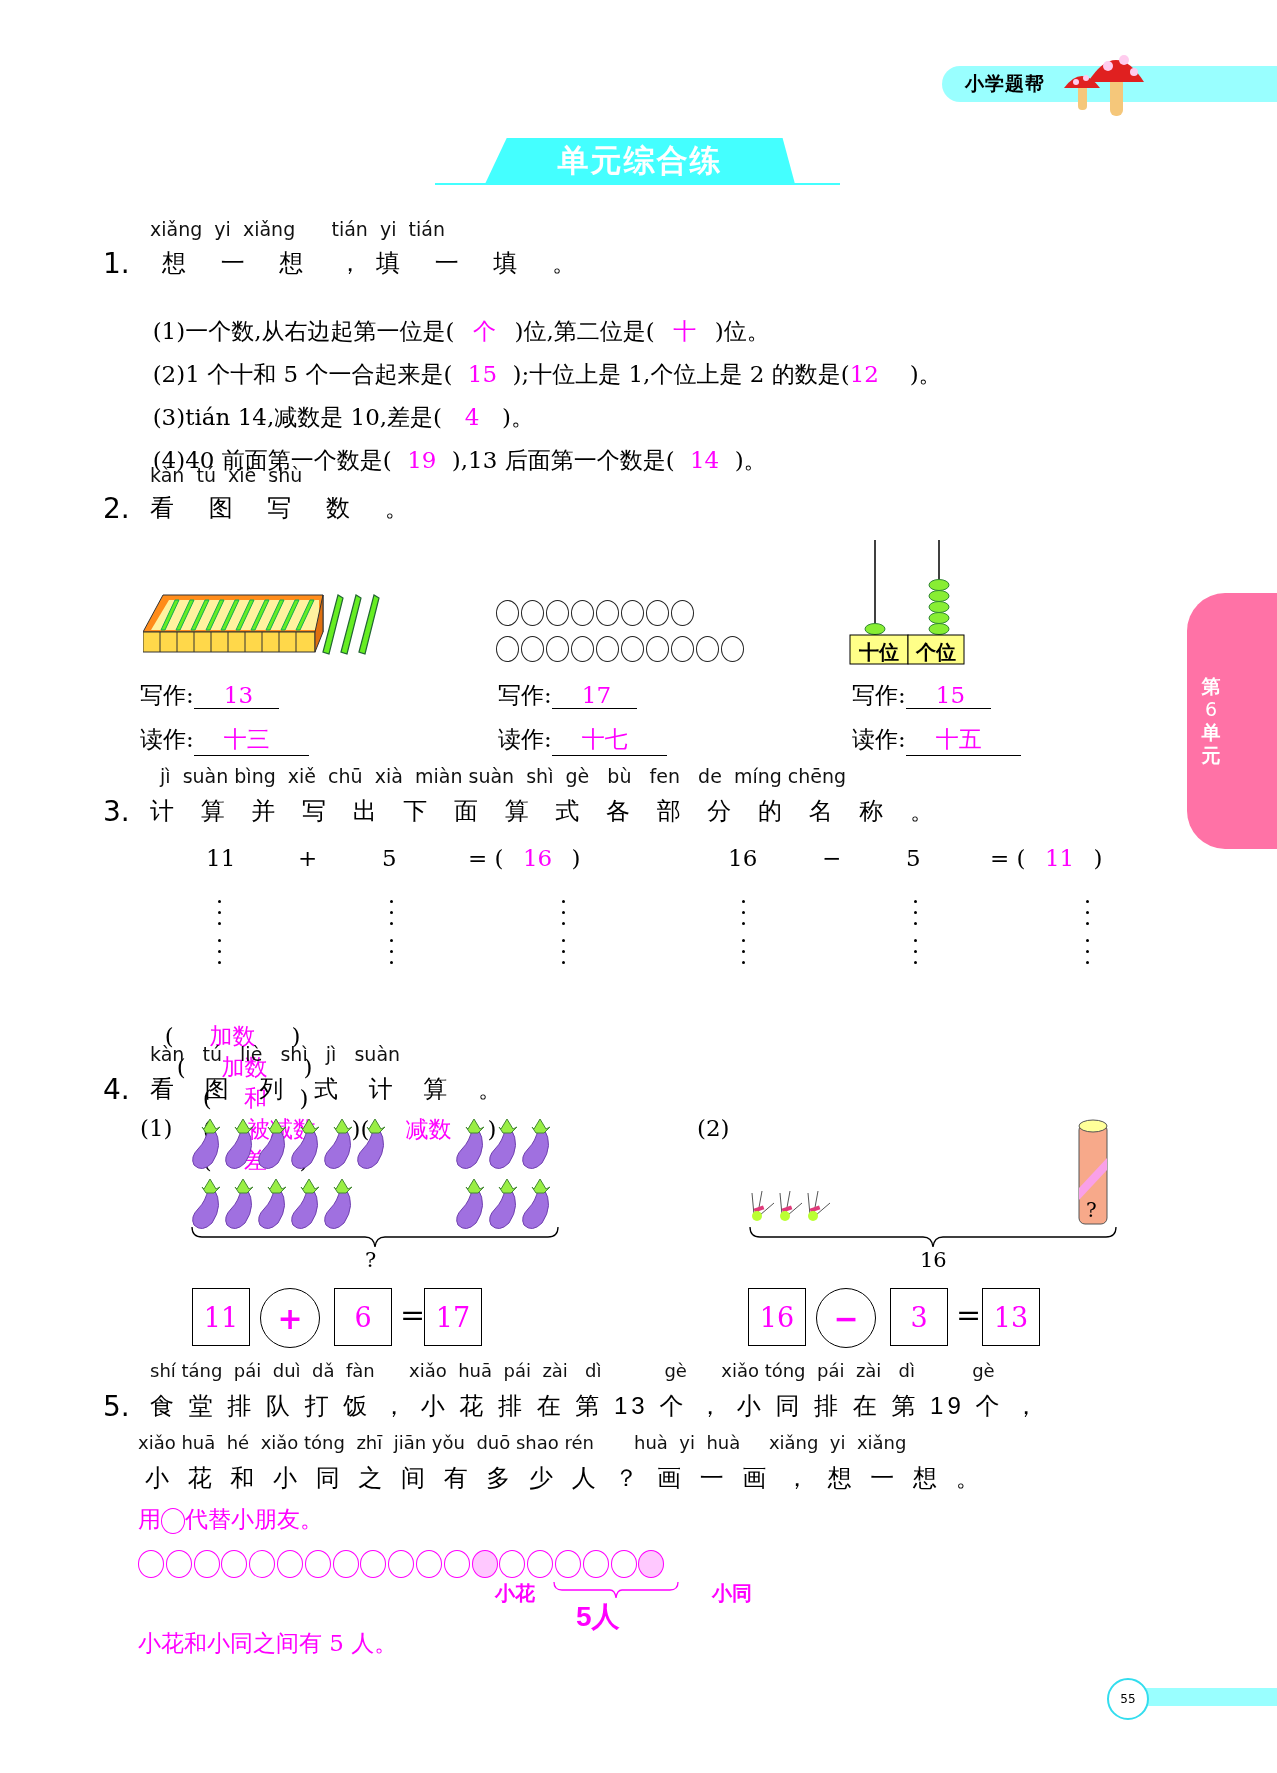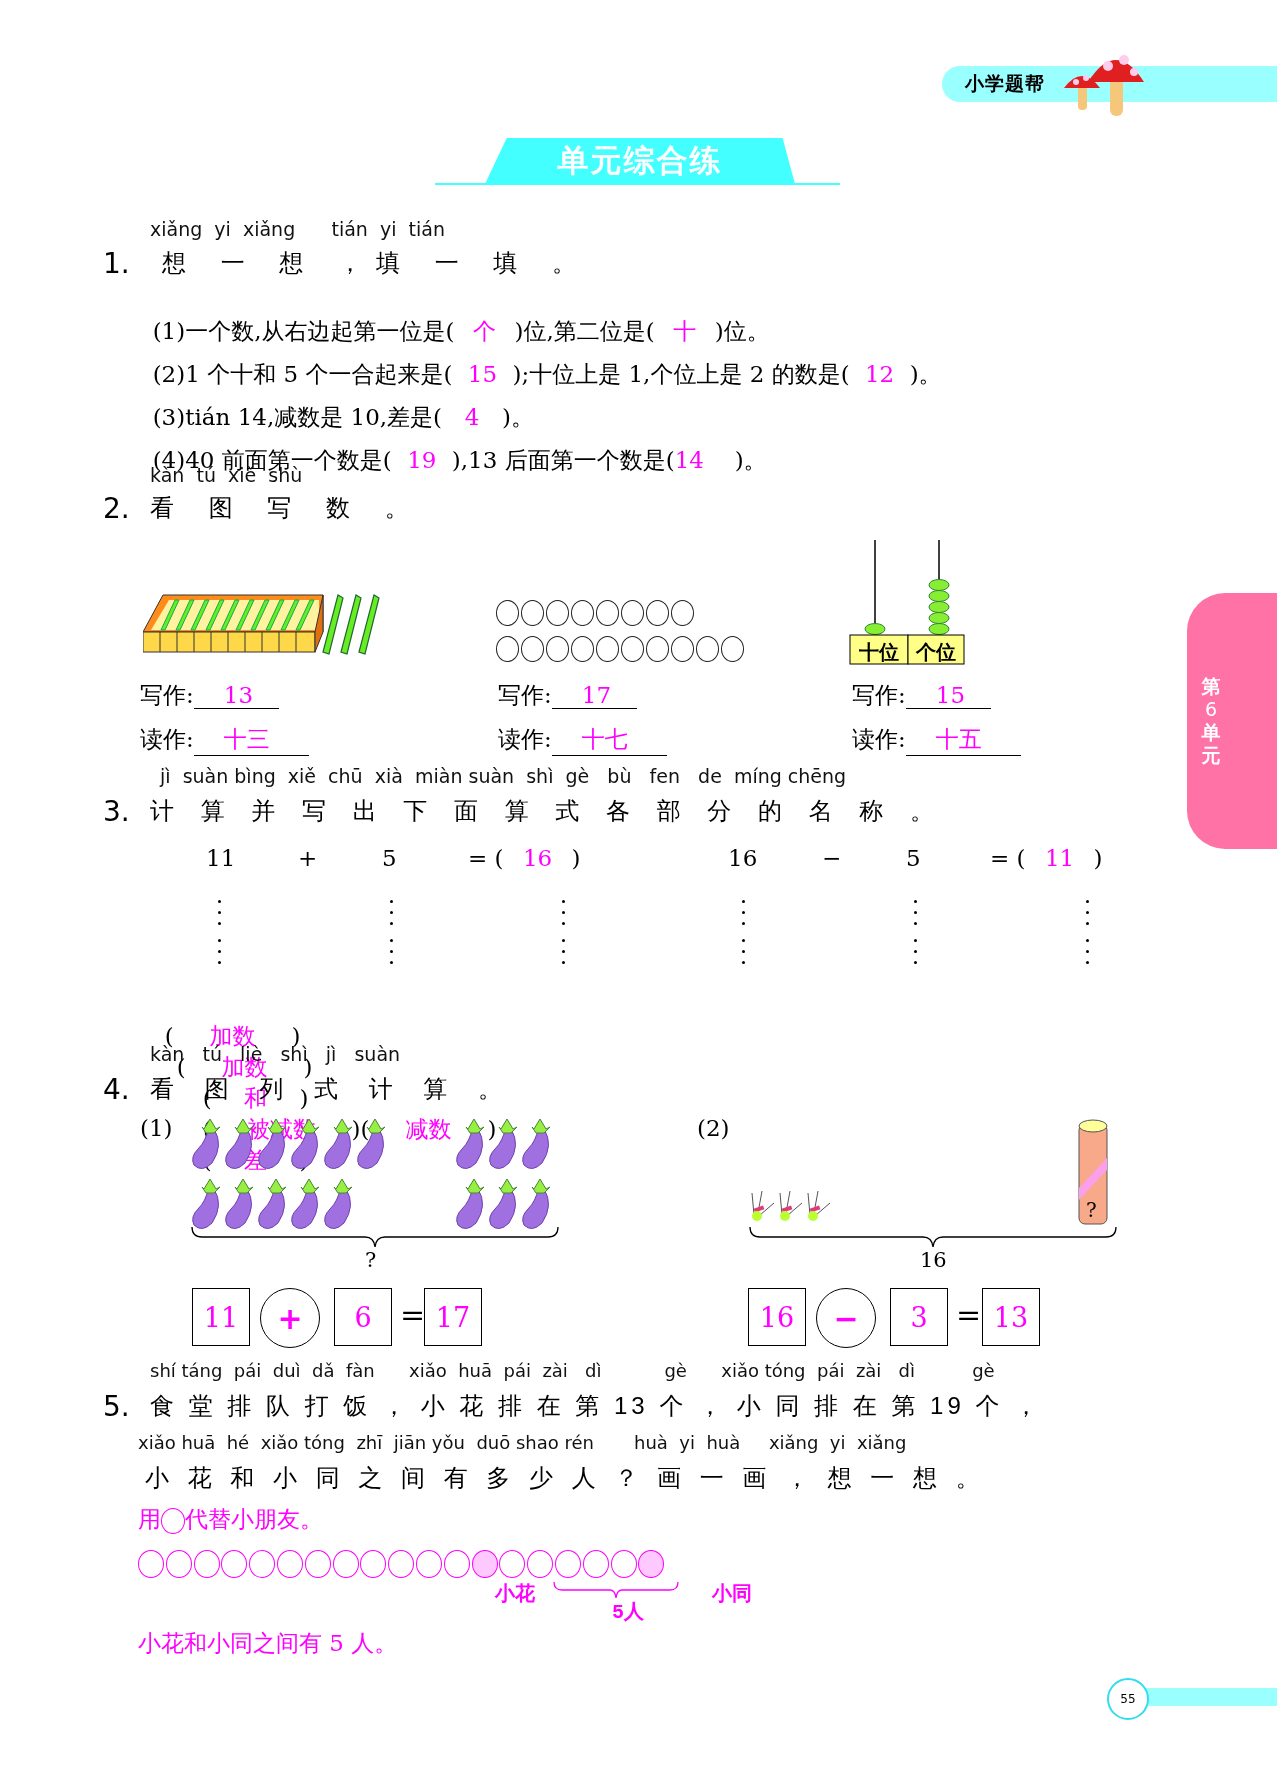--- a/index.html
+++ b/index.html
@@ -61,27 +61,27 @@
 </div>
 
 <div class="abs py" style="left:150px;top:218px">xiǎng  yi  xiǎng      tián  yi  tián</div>
 <div class="abs q-num" style="left:103px;top:247px">1.</div>
 <div class="abs q-title" style="left:162px;top:247px">想 一 想 ，填 一 填 。</div>
 
 <div class="abs line" style="left:138px;top:290px">
   <span>(1)</span><span>一个数,从右边起第一位是(</span><span style="display:inline-block;width:60px;text-align:center" class="ans">个</span><span>)位,第二位是(</span><span style="display:inline-block;width:60px;text-align:center" class="ans">十</span><span>)位。</span>
 </div>
 <div class="abs line" style="left:138px;top:333px">
-  <span>(2)</span><span>1 个十和 5 个一合起来是(</span><span style="display:inline-block;width:60px;text-align:center" class="ans">15</span><span>);十位上是 1,个位上是 2 的数是(</span><span style="display:inline-block;width:60px;text-align:center" class="ans">12</span><span>)。</span>
+  <span>(2)</span><span>1 个十和 5 个一合起来是(</span><span style="display:inline-block;width:60px;text-align:center" class="ans">15</span><span>);十位上是 1,个位上是 2 的数是(</span><span style="display:inline-block;width:60px;text-align:left" class="ans">12</span><span>)。</span>
 </div>
 <div class="abs line" style="left:138px;top:376px">
   <span>(3)</span><span>tián 14,减数是 10,差是(</span><span style="display:inline-block;width:60px;text-align:center" class="ans">4</span><span>)。</span>
 </div>
 <div class="abs line" style="left:138px;top:419px">
-  <span>(4)</span><span>40 前面第一个数是(</span><span style="display:inline-block;width:60px;text-align:center" class="ans">19</span><span>),13 后面第一个数是(</span><span style="display:inline-block;width:60px;" class="ans">14</span><span>)。</span>
+  <span>(4)</span><span>40 前面第一个数是(</span><span style="display:inline-block;width:60px;text-align:center" class="ans">19</span><span>),13 后面第一个数是(</span><span style="display:inline-block;width:60px;text-align:center" class="ans">14</span><span>)。</span>
 </div>
 
 <div class="abs py" style="left:150px;top:464px">kàn  tú  xiě  shù</div>
 <div class="abs q-num" style="left:103px;top:492px">2.</div>
 <div class="abs q-title" style="left:150px;top:492px">看 图 写 数 。</div>
 
 <svg class="abs" style="left:143px;top:590px" width="250" height="75">
   <polygon points="20,5 180,5 180,42 0,42" fill="#ff8c1a" stroke="#333"></polygon>
   <polygon points="26,10 176,10 176,40 8,40" fill="#fff2a0"></polygon>
   <g stroke="#1a5" stroke-width="1" fill="#6e2">
@@ -318,21 +318,21 @@
     <div class="pring" style="left: 389.2px; top: 0px; width: 26px; height: 28px;"></div>
     <div class="pring" style="left: 417px; top: 0px; width: 26px; height: 28px;"></div>
     <div class="pring" style="left: 444.8px; top: 0px; width: 26px; height: 28px;"></div>
     <div class="pring" style="left: 472.6px; top: 0px; width: 26px; height: 28px;"></div>
     <div class="pring fill" style="left: 500.4px; top: 0px; width: 26px; height: 28px;"></div>
   </div>
 <div class="abs pink" style="left:495px;top:1580px;font-size:20px;font-weight:bold;font-family:'DejaVu Sans','Liberation Sans',sans-serif">小花</div>
 <svg class="abs" style="left:552px;top:1580px" width="128" height="24">
   <path d="M2 2 Q2 10 10 10 L58 10 Q63 10 64 18 Q65 10 70 10 L118 10 Q126 10 126 2" fill="none" stroke="#f0f" stroke-width="1.3"></path>
 </svg>
-<div class="abs pink" style="left:612px;top:1598px;font-size:20px;font-weight:bold;font-family:Liberation Mono, monospace">5人</div>
+<div class="abs pink" style="left:576px;top:1598px;font-size:28px;font-weight:bold;font-family:Liberation Sans, sans-serif">5人</div>
 <div class="abs pink" style="left:712px;top:1580px;font-size:20px;font-weight:bold;font-family:'DejaVu Sans','Liberation Sans',sans-serif">小同</div>
 <div class="abs line pink" style="left:138px;top:1628px">小花和小同之间有 5 人。</div>
 
 <div class="abs pbar"></div>
 <div class="abs pnum">55</div>
 
 <div class="dots" style="left: 218px; top: 900px;">
     <i></i>
     <i></i>
     <i></i>

